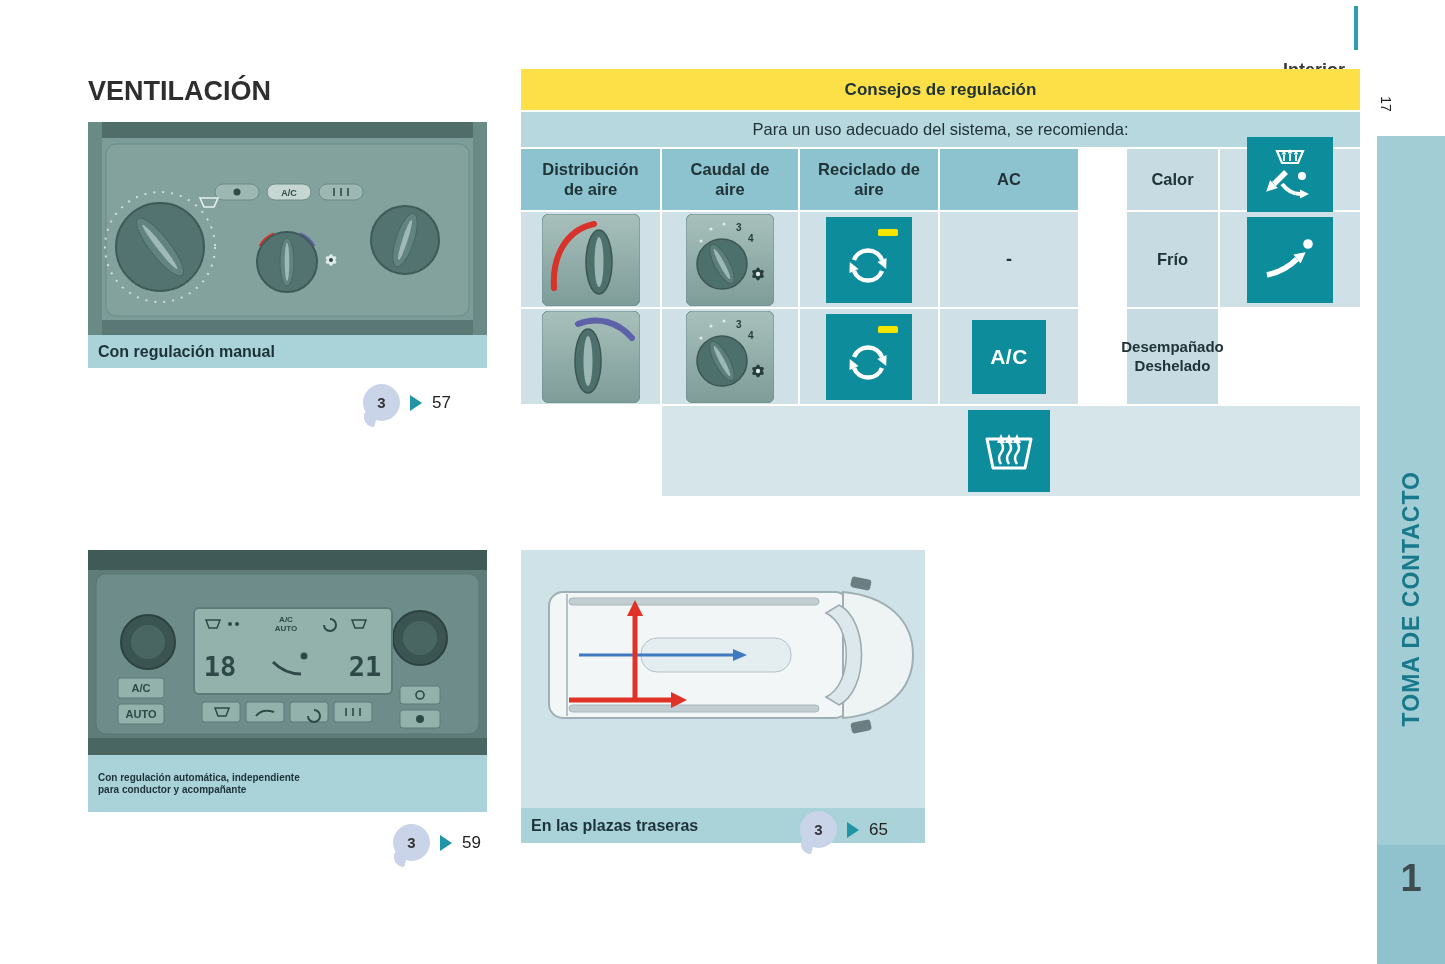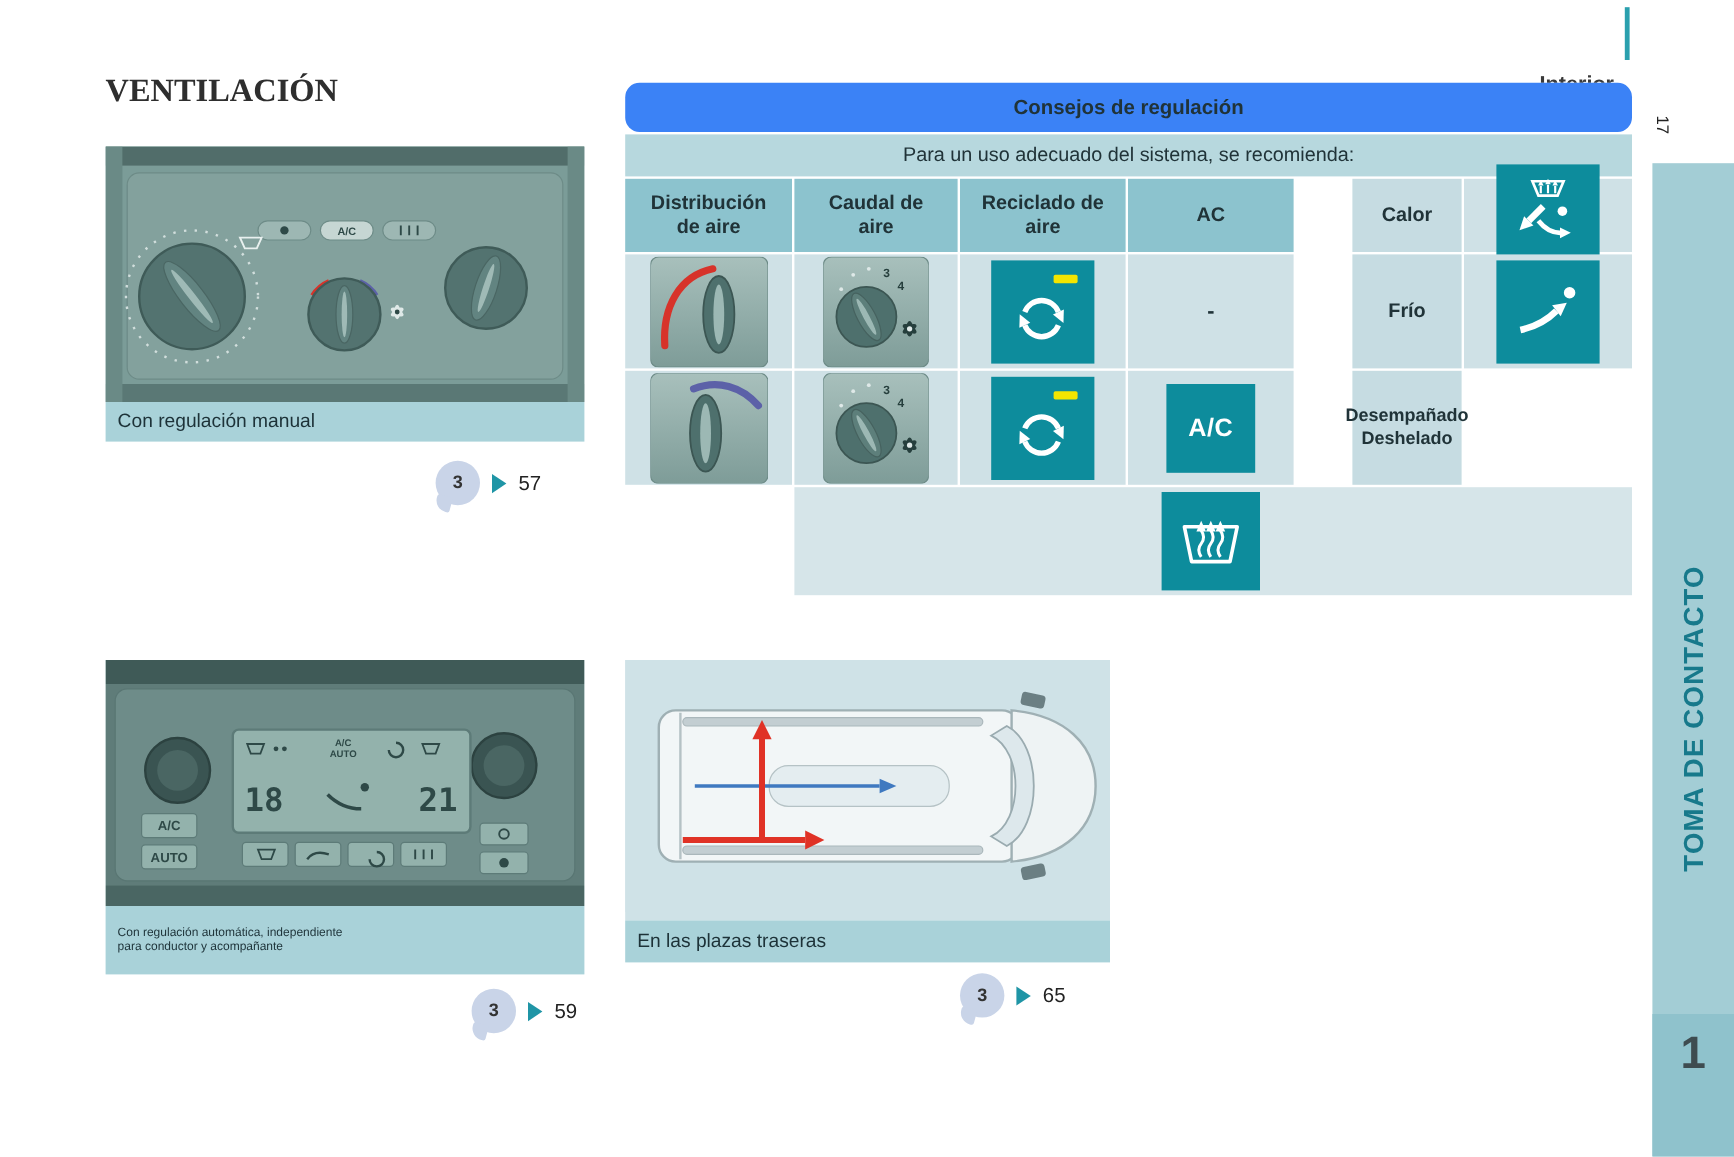--- a/index.html
+++ b/index.html
@@ -14,53 +14,53 @@
 
   .sidebar{position:absolute;top:136px;left:1377px;width:68px;height:828px;background:#a3cdd5;}
   .sidebar-title-wrap{position:absolute;bottom:125px;left:0;width:100%;height:480px;
             display:flex;align-items:center;justify-content:center;}
   .sidebar-title{writing-mode:vertical-rl;transform:rotate(180deg);white-space:nowrap;
             font-weight:bold;font-size:23px;color:#17798b;letter-spacing:1px;}
   .chapter-band{position:absolute;bottom:0;left:0;width:100%;height:119px;background:#8fc2cc;
             display:flex;justify-content:center;}
   .chapter-num{margin-top:12px;font-size:38px;font-weight:bold;color:#3e4c50;}
 
-  .page-title{position:absolute;top:60px;left:88px;font-size:27px;font-weight:bold;color:#2e2e2e;font-family:Liberation Serif, serif;}
+  .page-title{position:absolute;top:76px;left:88px;font-size:27px;font-weight:bold;color:#2e2e2e;}
 
   
   .fig{position:absolute;display:flex;flex-direction:column;}
   .fig-img{flex:1;overflow:hidden;background:#7b9c98;}
-  .fig-caption{background:#a9d2d9;color:#1d3238;font-weight:normal;font-size:16px;
+  .fig-caption{background:#a9d2d9;color:#1d3238;font-weight:bold;font-size:16px;
                display:flex;flex-direction:column;justify-content:center;padding:0 10px;}
   .fig-manual{left:88px;top:122px;width:399px;height:246px;}
   .fig-manual .fig-caption{height:33px;}
   .fig-auto{left:88px;top:550px;width:399px;height:262px;}
   .fig-auto .fig-caption{height:57px;font-size:10px;line-height:1.2;}
-  .fig-rear{left:521px;top:550px;width:404px;height:252px;}
+  .fig-rear{left:521px;top:550px;width:404px;height:293px;}
   .fig-rear .fig-img{background:#cfe2e7;}
   .fig-rear .fig-caption{height:35px;}
 
   
   .refrow{position:absolute;display:flex;align-items:center;gap:10px;}
   .ref1{left:363px;top:384px;}
   .ref2{left:393px;top:824px;}
   .ref3{left:800px;top:811px;}
   .badge{position:relative;z-index:0;width:37px;height:37px;border-radius:50%;background:#c9d4e8;
          display:flex;align-items:center;justify-content:center;font-weight:bold;font-size:15px;color:#333;}
   .badge::after{content:"";position:absolute;left:0px;bottom:-5px;width:13px;height:13px;
          background:#c9d4e8;border-radius:2px 2px 2px 10px;transform:rotate(15deg);z-index:-1;}
   .play{width:0;height:0;border-left:12px solid #1f95a6;border-top:8px solid transparent;border-bottom:8px solid transparent;}
   .refpage{font-size:17px;color:#222;}
 
   
   .advice-table{position:absolute;left:521px;top:69px;width:839px;display:grid;
         grid-template-columns:139px 136px 138px 138px 138px 140px;
         grid-template-rows:41px 35px 61px 95px 95px 90px;gap:2px;background:#ffffff;}
-  .t-title{grid-column:1/7;background:#3b82f6;display:flex;align-items:center;justify-content:center;
-        font-weight:bold;font-size:17px;color:#203338;border-radius:12px;}
+  .t-title{grid-column:1/7;background:#fde047;display:flex;align-items:center;justify-content:center;
+        font-weight:bold;font-size:17px;color:#203338;}
   .t-sub{grid-column:1/7;background:#b7d8de;display:flex;align-items:center;justify-content:center;
         font-size:16.5px;color:#203338;}
   .t-h{background:#8cc3ce;display:flex;align-items:center;justify-content:center;text-align:center;
         font-weight:bold;font-size:16.5px;color:#203338;padding:0 14px;line-height:1.18;}
   .t-label{background:#c6dce2;display:flex;flex-direction:column;align-items:center;justify-content:center;
         font-weight:bold;font-size:16.5px;color:#203338;text-align:center;line-height:1.25;margin-left:47px;}
   .t-label .small{font-size:15px;}
   .t-cell{background:#cfe1e6;display:flex;align-items:center;justify-content:center;}
   .t-merged{grid-column:2/7;background:#d6e5e9;position:relative;}
   .t-merged .tealbox{position:absolute;left:347px;top:50%;transform:translate(-50%,-50%);}

